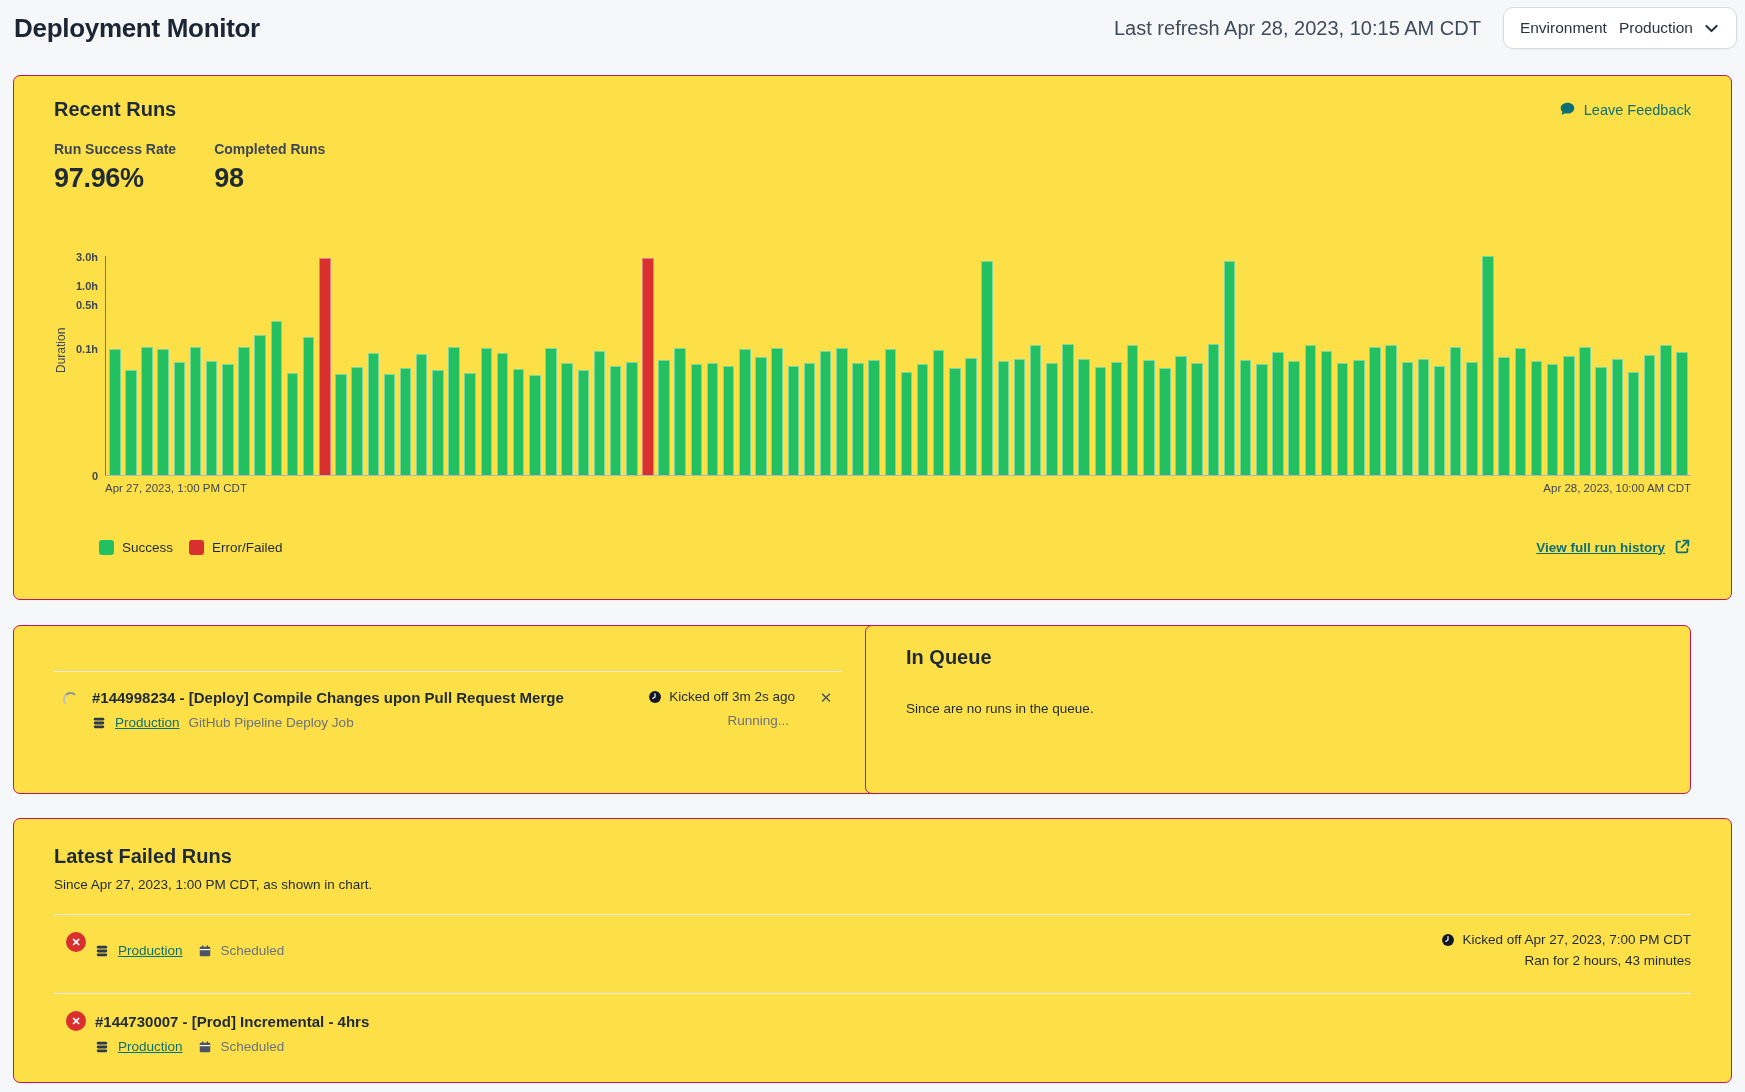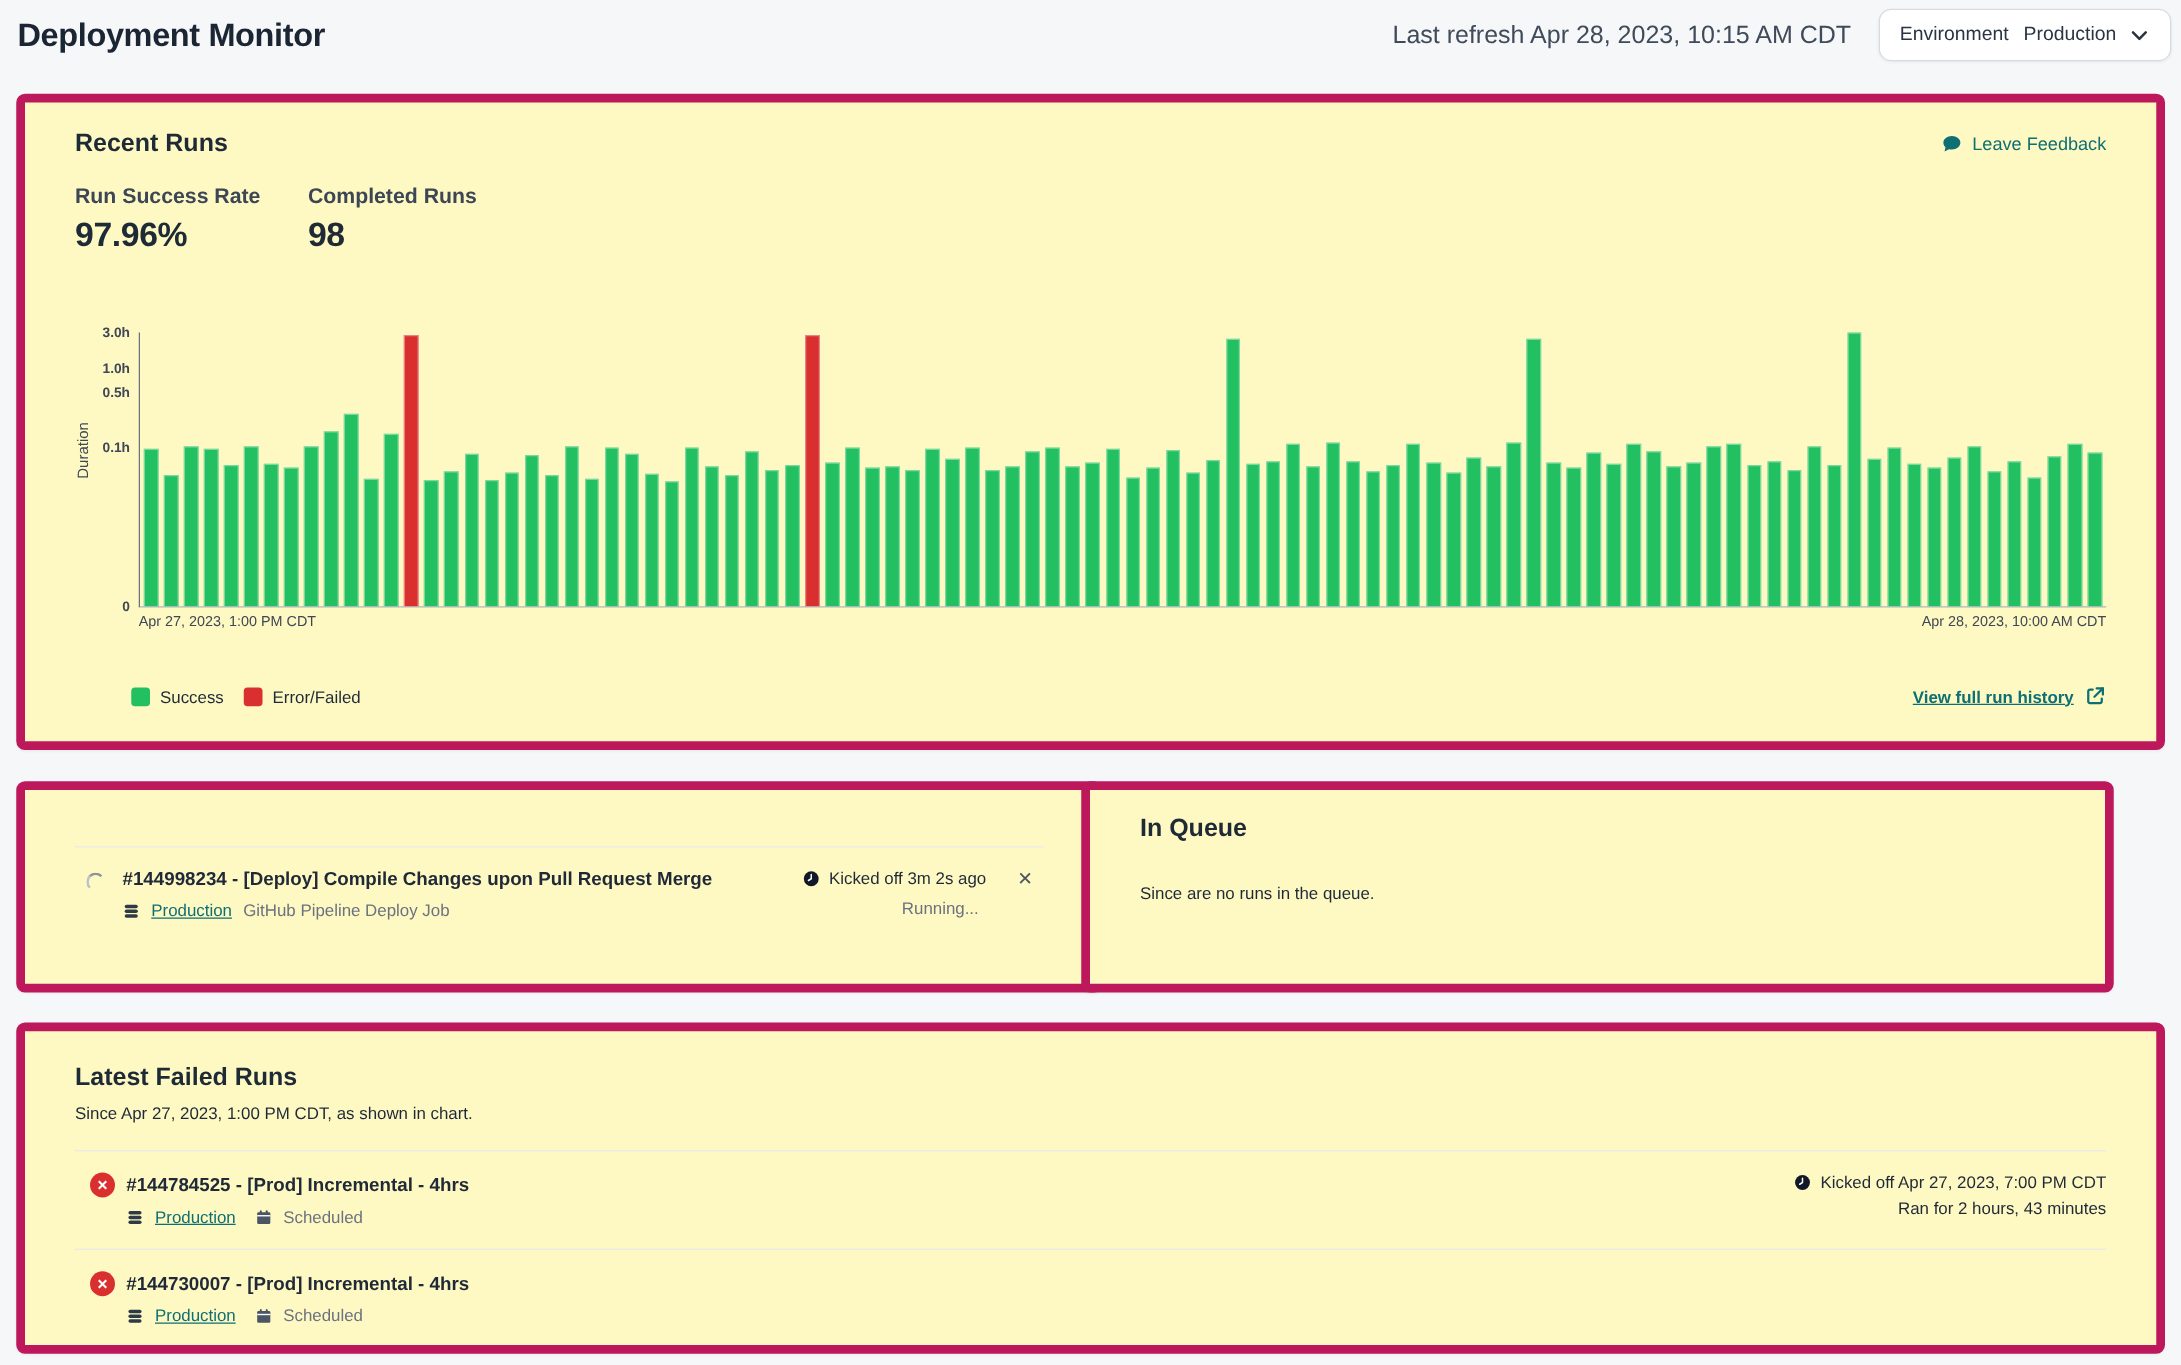--- a/index.html
+++ b/index.html
@@ -21,35 +21,35 @@
     display:flex; align-items:center; gap:10px;
     background:#fff; border:1px solid #d7dbe0; border-radius:10px;
     padding:11px 16px; cursor:pointer; font-family:inherit;
     box-shadow:0 1px 2px rgba(16,24,40,.04);
   }
   .env-dropdown span { font-size:15.5px; color:#2a3442; }
   .env-dropdown .env-value { margin-left:2px; }
 
   
   .card {
-    position:absolute; background:#fef9c3; border:7px solid #be185d; border-radius:7px;
+    position:absolute; background:#fde047; border:1px solid #be185d; border-radius:7px;
     box-shadow:0 1px 2px rgba(16,24,40,.04);
   }
   .card-recent   { left:13px; top:75px;  width:1719px; height:525px; padding:22px 40px; }
   .card-progress { left:13px; top:625px; width:869px;  height:169px; padding:20px 40px; }
   .card-queue    { left:865px; top:625px; width:826px; height:169px; padding:20px 40px; }
   .card-failed   { left:13px; top:818px; width:1719px; height:265px; padding:26px 40px; }
 
   .card-heading { font-size:20px; font-weight:700; color:#1f2a37; }
 
   
   .recent-head { display:flex; justify-content:space-between; align-items:center; }
   .feedback-link { display:flex; align-items:center; gap:8px; color:#0e6f74; font-size:14.5px; cursor:pointer; text-decoration:none;justify-content:space-between; }
   .stats-row { display:flex; gap:38px; margin-top:20px; }
-  .stat-label { font-size:17px; font-weight:700; color:#3c4654; }
+  .stat-label { font-size:14px; font-weight:700; color:#3c4654; }
   .stat-value { font-size:27px; font-weight:700; color:#1f2a37; margin-top:6px; letter-spacing:-.3px; }
 
   .chart-block { margin-top:62px; }
   .chart-area { display:flex; }
   .yaxis { position:relative; width:51px; height:220px; }
   .yaxis-title {
     position:absolute; left:-16px; top:50%;
     transform:rotate(-90deg) translateX(50%); transform-origin:center;
     font-size:12px; color:#3f4754; white-space:nowrap;
   }
@@ -335,21 +335,20 @@
   </div>
 
   <div class="card card-failed">
     <div class="card-heading">Latest Failed Runs</div>
     <div class="failed-sub">Since Apr 27, 2023, 1:00 PM CDT, as shown in chart.</div>
     <div class="divider"></div>
 
     <div class="failed-row">
       <div class="failed-badge">✕</div>
       <div class="failed-main">
-        <div class="run-title">#144784525 - [Prod] Incremental - 4hrs</div>
         <div class="run-sub">
           <span>
             <svg class="icon-svg" width="14" height="14" viewBox="0 0 20 20" fill="#2f3a47">
                 <rect x="2.5" y="2.5" width="15" height="4" rx="2"></rect>
                 <rect x="2.5" y="8" width="15" height="4" rx="2"></rect>
                 <rect x="2.5" y="13.5" width="15" height="4" rx="2"></rect>
               </svg>
           </span>
           <a class="env-link">Production</a>
           <span style="margin-left:6px;">

